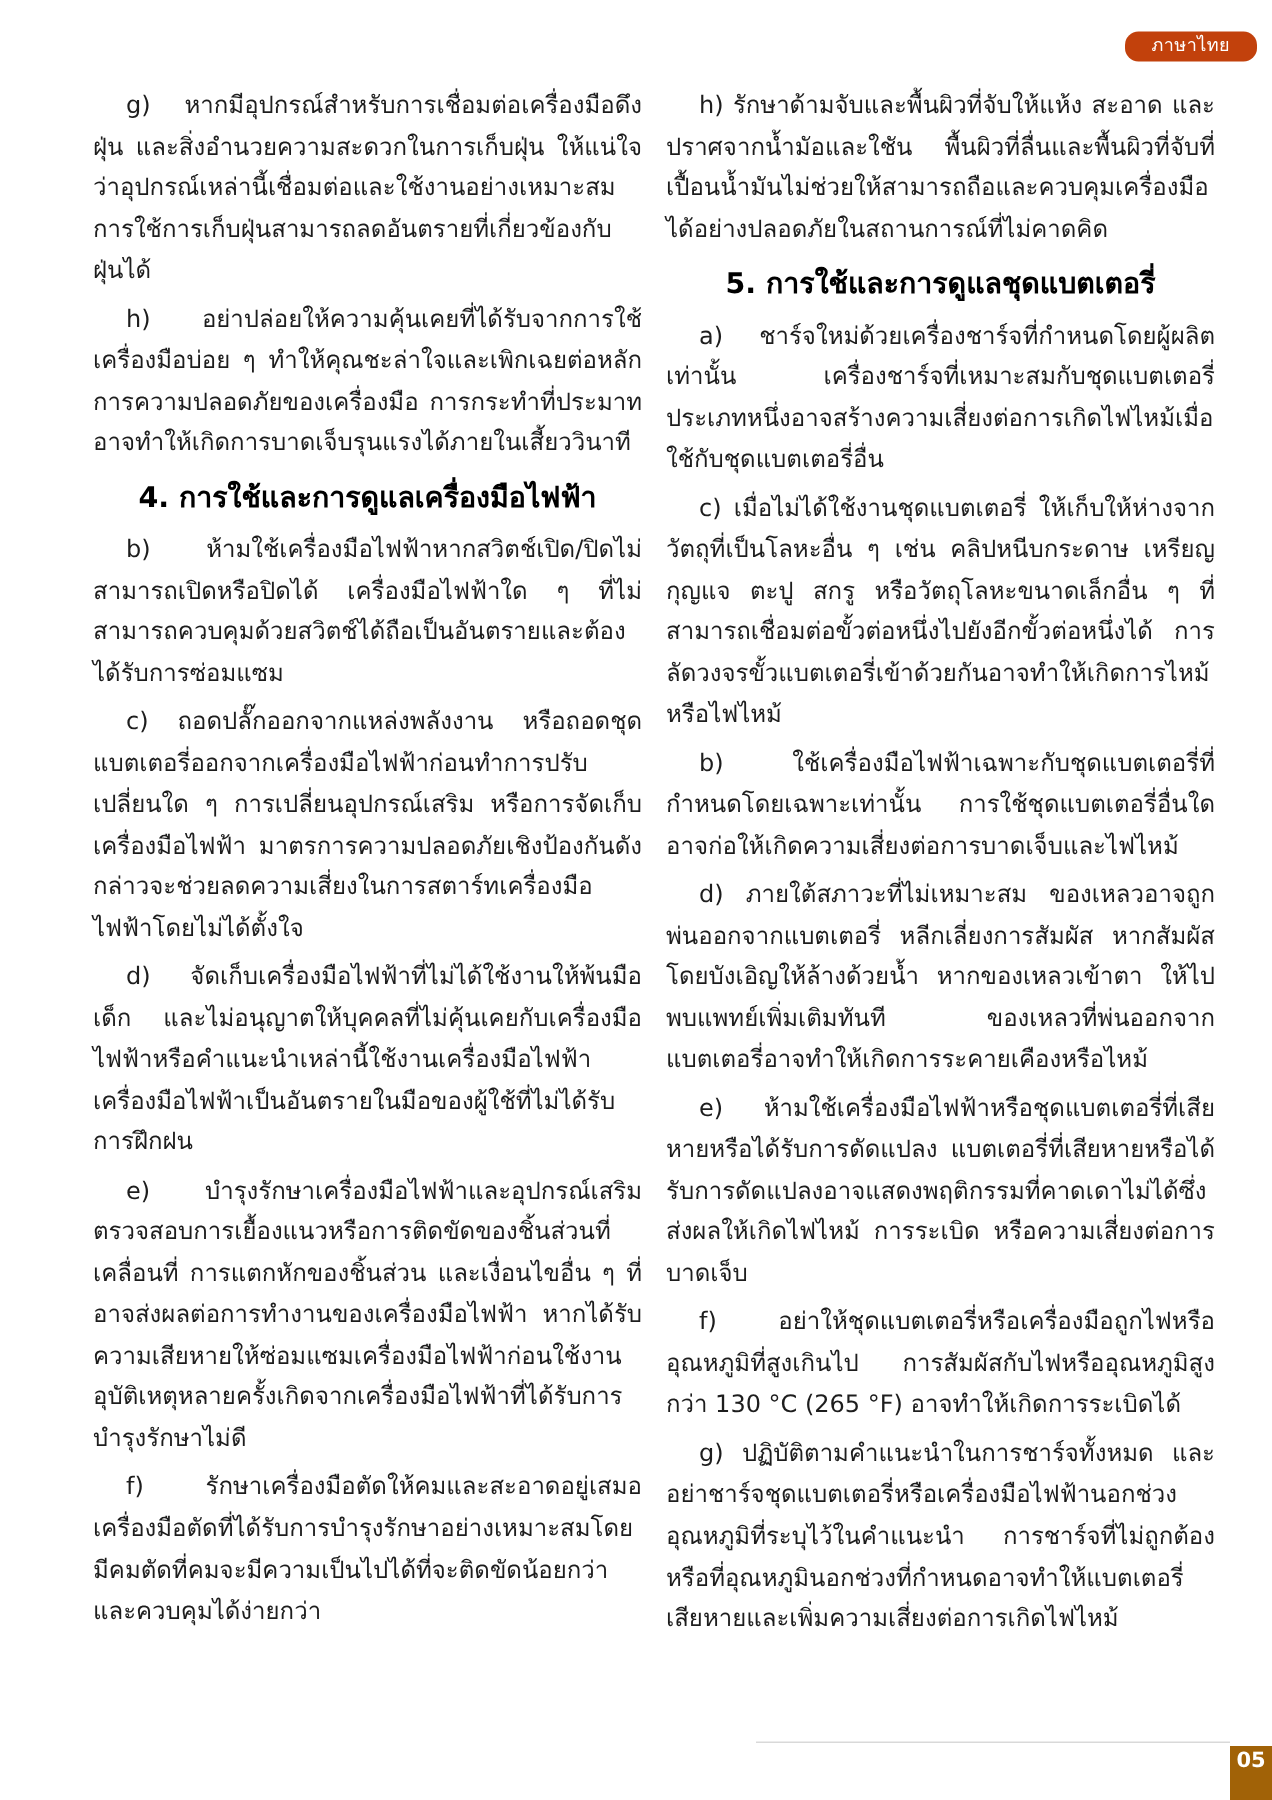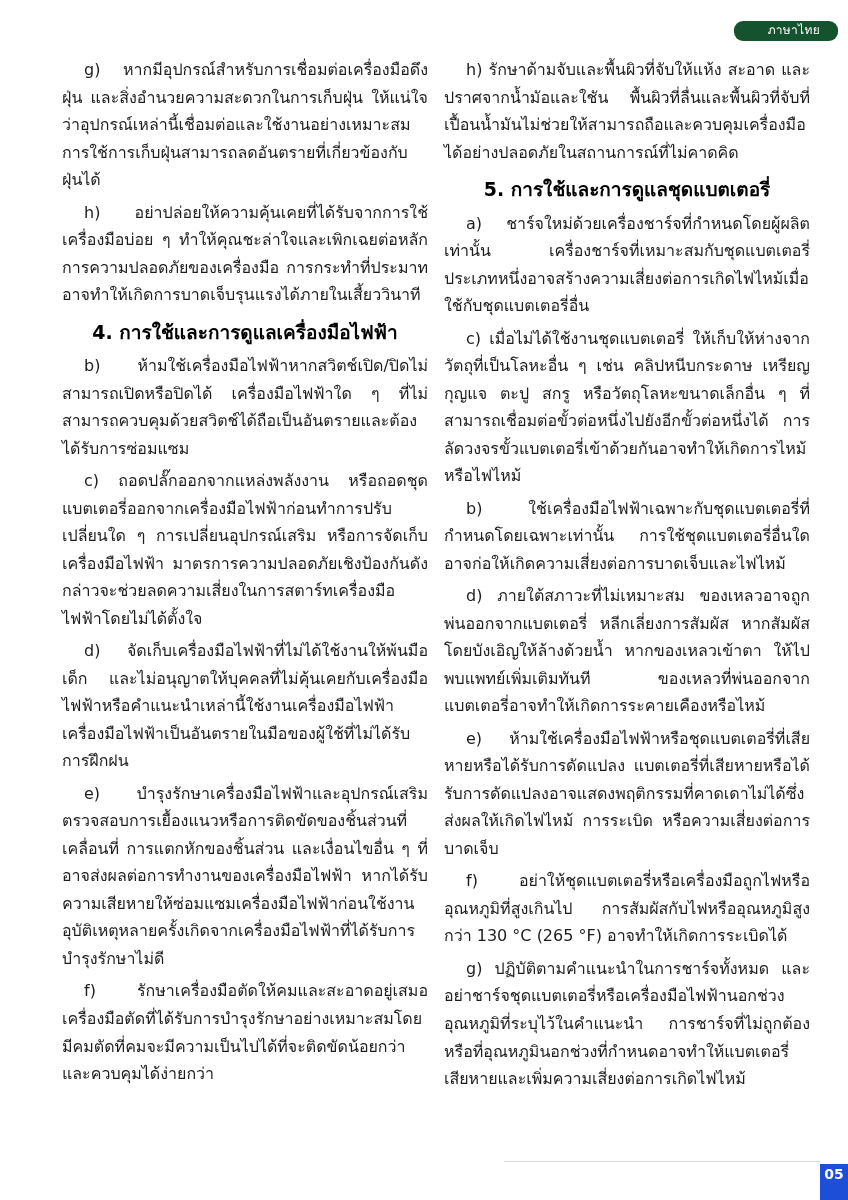--- a/index.html
+++ b/index.html
@@ -7,25 +7,25 @@
   body {
     position:relative;
     background:#ffffff;
     font-family:"DejaVu Sans", "Liberation Sans", sans-serif;
     color:#1d1d1d;
     overflow:hidden;
   }
   .lang-tab {
     position:absolute;
     top:21px; right:10px;
-    background:#14532d;
+    background:#c2410c;
     color:#ffffff;
     font-size:12px;
     line-height:1;
-    padding:3px 18px 5px 34px;
+    padding:3px 18px 5px 18px;
     border-radius:9px;
     letter-spacing:.3px;
   }
   .content {
     position:absolute;
     top:56px; left:62px;
     width:748px;
     display:flex;
     gap:16px;
   }
@@ -60,21 +60,21 @@
     top:1222px;
     right:34px;
     font-size:13px;
     color:#9b9b9b;
     white-space:nowrap;
   }
   .page-box {
     position:absolute;
     right:0; bottom:0;
     width:28px; height:36px;
-    background:#1d4ed8;
+    background:#a16207;
     color:#ffffff;
     font-size:14px;
     font-weight:bold;
     text-align:center;
     padding-top:2px;
   }
 </style>
 </head>
 <body>
 

